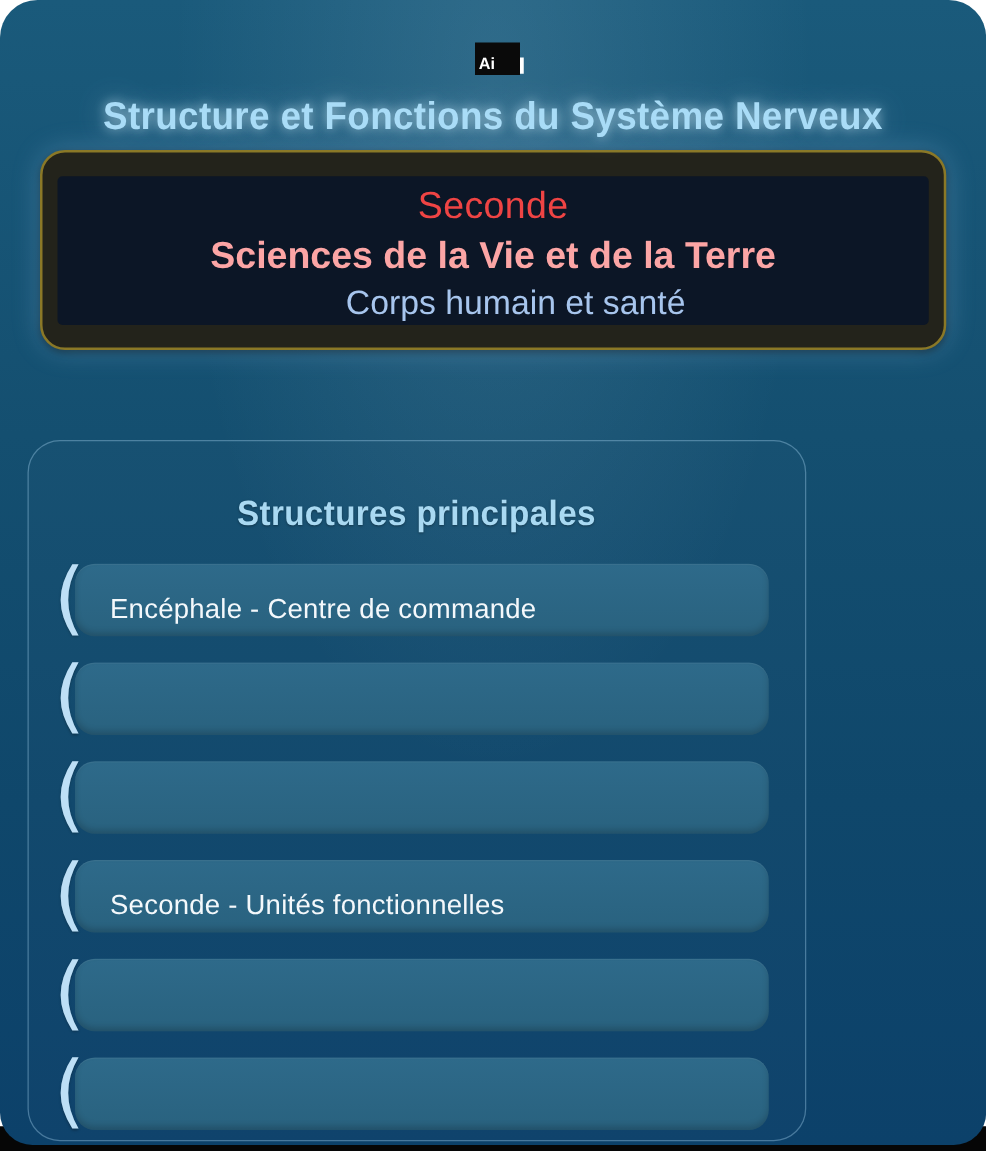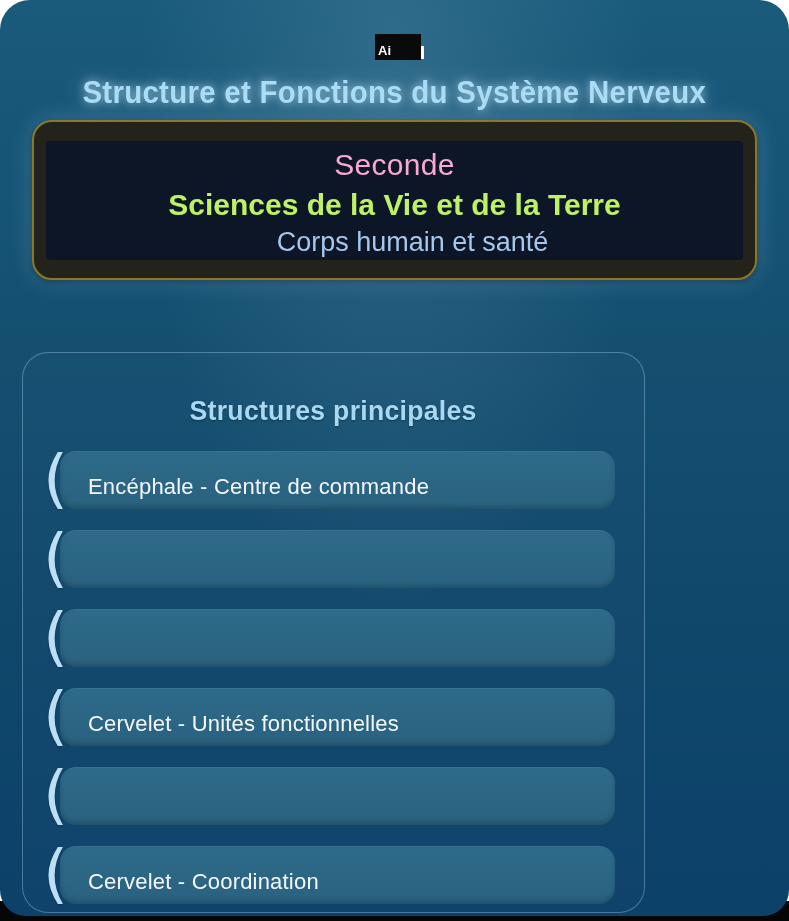--- a/index.html
+++ b/index.html
@@ -22,21 +22,21 @@
   }
   .site-title-row{
     text-align:center;padding-top:40px;white-space:nowrap;
   }
   .site-title{
     display:inline-block;font-size:37px;font-weight:500;color:#f0c43e;
     letter-spacing:0.5px;
   }
   .ai-badge{
     display:inline-block;vertical-align:top;margin-left:7px;transform:translateY(-6px);
-    width:46px;height:26px;background:#0a0a0a;position:relative;
+    width:36px;height:26px;background:#0a0a0a;position:relative;
   }
   .ai-badge span{
     position:absolute;left:3px;bottom:2px;color:#ffffff;
     font-size:13px;font-weight:700;
   }
   .ai-badge::after{
     content:"";position:absolute;right:-3px;bottom:1px;width:3px;height:13px;background:#ffffff;
   }
   .main-heading{
     margin:8px 0 0 0;text-align:center;
@@ -51,22 +51,22 @@
     margin:9px 32px 0 32px;height:160px;
     background:#23231b;border:2px solid #8a7827;border-radius:20px;
     box-shadow:0 0 22px rgba(160,210,250,0.28), 0 2px 6px rgba(0,0,0,0.45);
     padding:19px 12px 18px 12px;box-sizing:border-box;
   }
   .course-box-inner{
     width:100%;height:100%;background:#0c1626;border-radius:4px;
     display:flex;flex-direction:column;align-items:center;justify-content:space-between;
     padding:7px 0 2px 0;box-sizing:border-box;
   }
-  .course-level{font-size:30px;color:#f9a8d4;letter-spacing:0.3px;}
-  .course-subject{font-size:30px;font-weight:700;color:#bef264;}
+  .course-level{font-size:30px;color:#ef4444;letter-spacing:0.3px;}
+  .course-subject{font-size:30px;font-weight:700;color:#fca5a5;}
   .course-theme{font-size:27px;color:#a7c5ed;margin-left:36px;}
   .structures-card{
     position:absolute;left:22px;top:352px;width:623px;height:561px;
     border:1px solid rgba(165,210,238,0.38);border-radius:26px;
     background:rgba(255,255,255,0.015);
     box-sizing:border-box;
   }
   .structures-heading{
     margin-top:42px;text-align:center;
   }
@@ -131,25 +131,24 @@
         <span class="structure-label">Encéphale - Centre de commande</span>
       </div>
         <div class="structure-item">
         <span class="bracket-glyph">(</span>
       </div>
         <div class="structure-item">
         <span class="bracket-glyph">(</span>
       </div>
         <div class="structure-item">
         <span class="bracket-glyph">(</span>
-        <span class="structure-label">Cervelet - Unités fonctionnelles</span>
+        <span class="structure-label">Seconde - Unités fonctionnelles</span>
       </div>
         <div class="structure-item">
         <span class="bracket-glyph">(</span>
       </div>
         <div class="structure-item">
         <span class="bracket-glyph">(</span>
-        <span class="structure-label">Cervelet - Coordination</span>
       </div>
       </div>
   </div>
 
 </div>
 
 </body></html>

